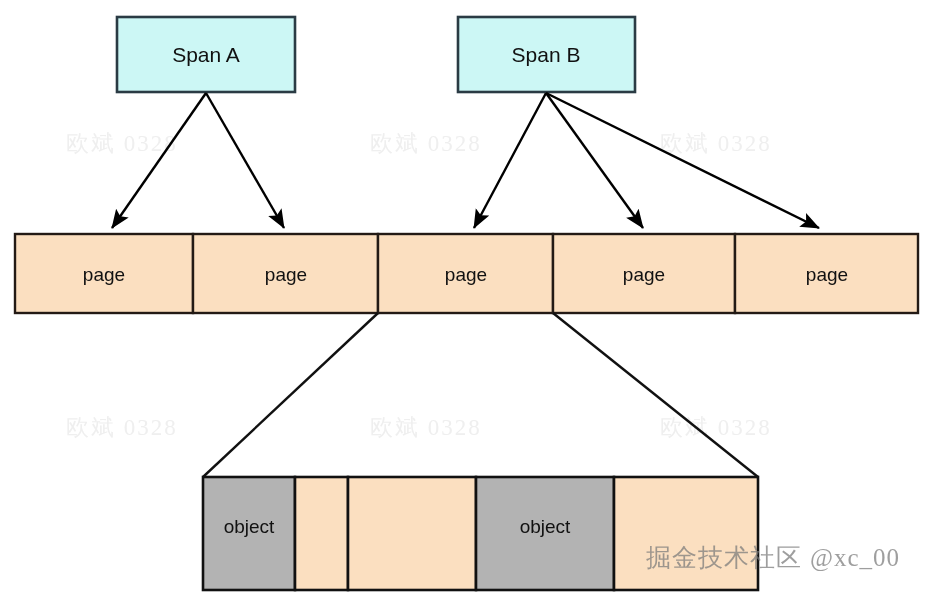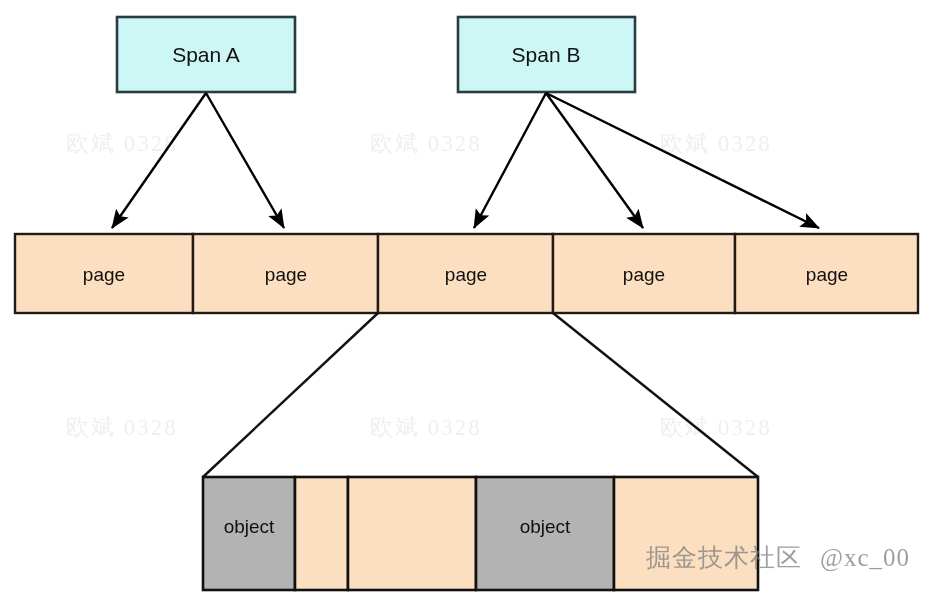--- a/index.html
+++ b/index.html
@@ -42,21 +42,21 @@
     font-size: 25px;
     font-family: "Liberation Serif", "DejaVu Serif", serif;
     color: #7a7a7a;
     opacity: 0.72;
     letter-spacing: 1px;
     white-space: nowrap;
     user-select: none;
     pointer-events: none;
   }
   .brand-wm .at {
-    margin-left: 18px;
+    margin-left: 8px;
   }
   .node-label {
     font-size: 21px;
     fill: #111111;
     font-family: "Liberation Sans", "DejaVu Sans", sans-serif;
     text-anchor: middle;
     dominant-baseline: middle;
   }
   .cell-label {
     font-size: 19px;

